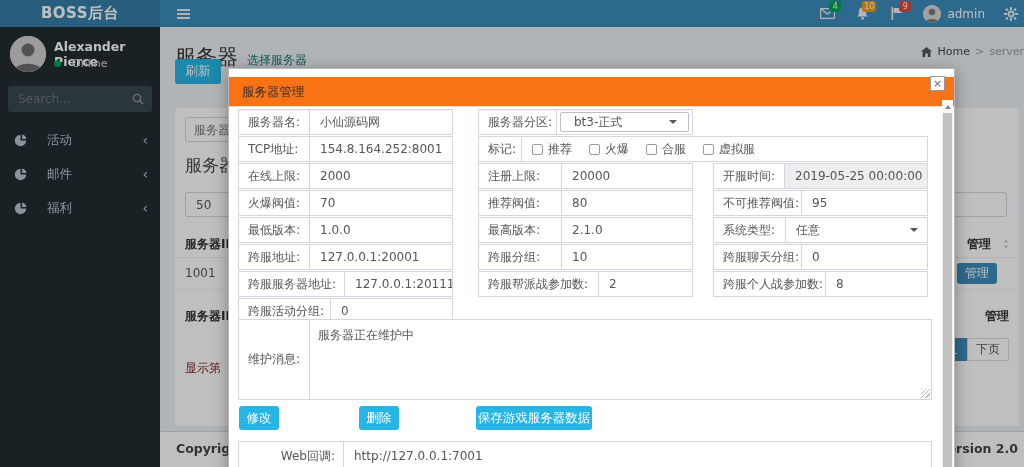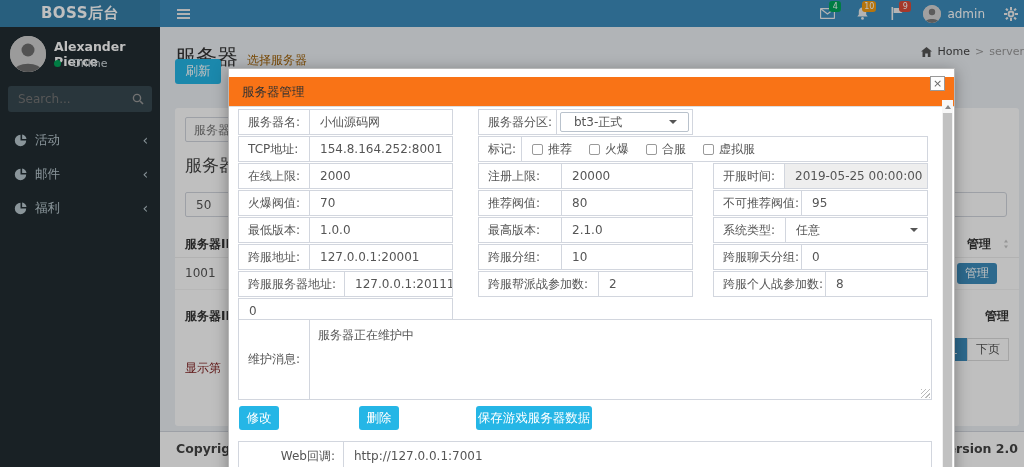--- a/index.html
+++ b/index.html
@@ -31,29 +31,29 @@
   .u-name { position:absolute; left:54px; top:12px; color:#fff; font-size:12.5px; font-weight:bold; }
   .u-status { position:absolute; left:54px; top:30px; color:#cfd8dc; font-size:11px; display:flex; align-items:center; gap:11px; }
   .dot { width:7px; height:7px; border-radius:50%; background:#00a65a; display:inline-block; }
   .search-box { position:absolute; left:8px; top:59px; width:144px; height:26px; background:#374850; border-radius:3px;
                 display:flex; align-items:center; }
   .search-box input { flex:1; min-width:0; background:transparent; border:none; outline:none; color:#ccc;
                       font-size:12px; padding-left:10px; font-family:inherit; }
   .search-btn { width:28px; height:26px; display:flex; align-items:center; justify-content:center; cursor:pointer; }
   .menu { position:absolute; top:96px; left:0; width:160px; }
   .menu-item { height:34px; display:flex; align-items:center; padding:0 12px 0 14px; color:#b8c7ce;
-               font-size:12.5px; cursor:pointer; gap:8px; }
+               font-size:12.5px; cursor:pointer; gap:20px; }
   .menu-item .grow { flex:1; }
   .menu-chevron { color:#b8c7ce; font-size:14px; line-height:1; }
 
   
   .content { position:absolute; left:160px; top:27px; width:864px; height:440px; }
   .page-head { position:absolute; left:15px; top:8px; display:flex; align-items:baseline; gap:9px; }
   .page-title { font-size:21px; color:#333; }
-  .page-sub { font-size:12px; color:#a16207;margin-top:17px; }
+  .page-sub { font-size:12px; color:#0f766e;margin-top:17px; }
   .breadcrumb { position:absolute; right:0px; top:18px; display:flex; align-items:center; gap:5px;
                 font-size:11px; color:#444; white-space:nowrap; }
   .breadcrumb .cur { color:#999; }
   .btn-cyan { background:#25b6e6; color:#fff; border:none; border-radius:3px; font-size:12.5px;
               font-family:inherit; cursor:pointer; }
   .refresh { position:absolute; left:15px; top:32px; width:46px; height:25px; }
   .panel { position:absolute; left:15px; top:81px; width:844px; height:318px; background:#fff; border-radius:3px; }
   .filter-input { position:absolute; left:10px; top:9px; width:200px; height:25px; border:1px solid #d2d6de;
                   border-radius:2px; font-size:12px; color:#666; padding-left:8px; font-family:inherit; outline:none; background:#fff; }
   .panel-title { position:absolute; left:10px; top:46px; font-size:17px; color:#444; }
@@ -346,20 +346,21 @@
     </div>
     <div class="field" style="left:9px; top:175px; width:215px">
       <span class="lbl" style="width:71px">跨服地址:</span>
       <span class="val">127.0.0.1:20001</span>
     </div>
     <div class="field" style="left:9px; top:202px; width:215px">
       <span class="lbl" style="width:106px">跨服服务器地址:</span>
       <span class="val">127.0.0.1:20111</span>
     </div>
     <div class="field" style="left:9px; top:229px; width:215px">
+      <span class="lbl" style="width:92px">跨服活动分组:</span>
       <span class="val">0</span>
     </div>
 
     <div class="field" style="left:249px; top:40px; width:215px">
       <span class="lbl" style="width:78px">服务器分区:</span>
       <span class="inner-sel">
         <span>bt3-正式</span>
         <span class="chev" style="right:11px"></span>
       </span>
     </div>

